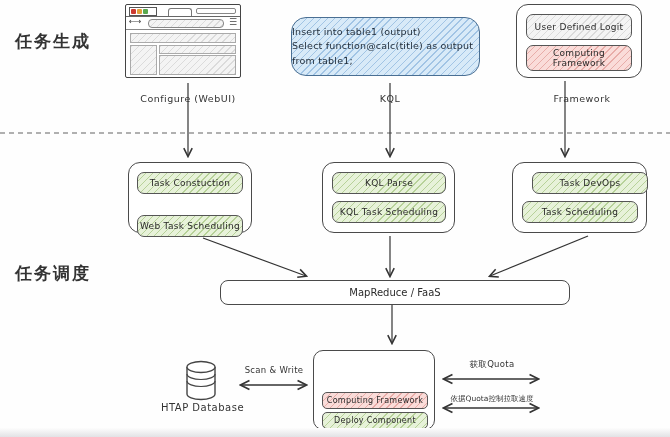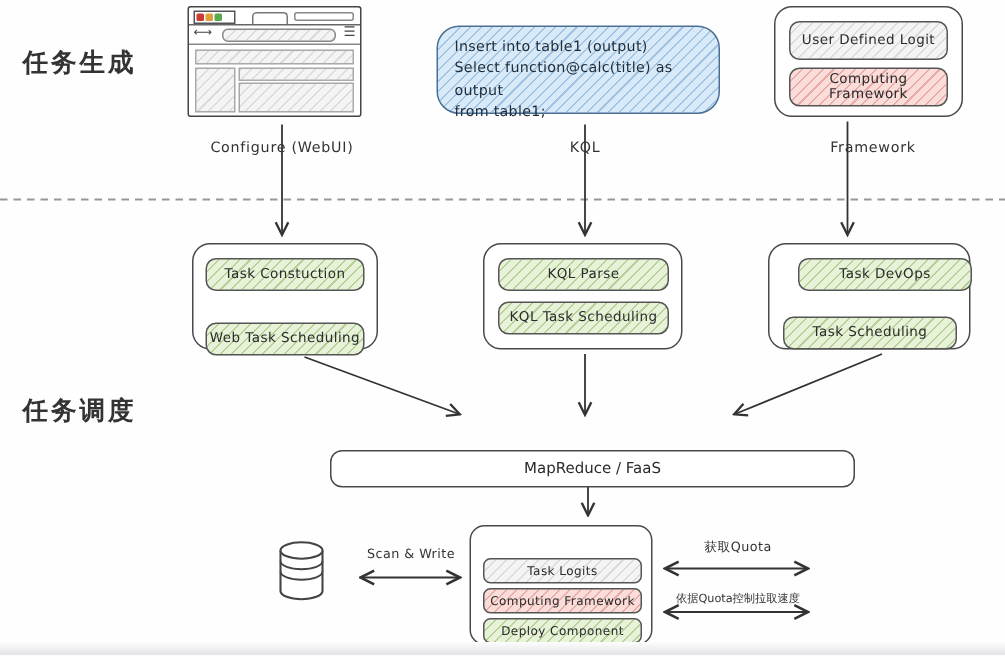--- a/index.html
+++ b/index.html
@@ -17,22 +17,22 @@
   .hatch-green{background-color:#e7f2d9;
     background-image:repeating-linear-gradient(135deg,rgba(125,170,75,.45) 0 1px,transparent 1px 5px);}
   .hatch-pink{background-color:#fadcd9;
     background-image:repeating-linear-gradient(135deg,rgba(210,115,110,.45) 0 1px,transparent 1px 5px);}
   .hatch-gray{background-color:#f4f4f4;
     background-image:repeating-linear-gradient(135deg,rgba(0,0,0,.10) 0 1px,transparent 1px 5px);}
   .hatch-orange{background-color:#fce7ba;
     background-image:repeating-linear-gradient(135deg,rgba(225,160,55,.5) 0 1px,transparent 1px 6px);
     border:1.4px solid #9c7a3a;border-radius:13px;}
   .code{font-size:9.5px;line-height:1.5;white-space:pre-wrap;color:#1f2b38;
-        padding:7px 11px;letter-spacing:0.2px;}
-  .bar{background:#fff;border:1.4px solid #4a4a4a;border-radius:8px;font-size:10px;margin-top:20px;}
+        padding:7px 0;letter-spacing:0.2px;}
+  .bar{background:#fff;border:1.4px solid #4a4a4a;border-radius:8px;font-size:10px;}
   .arrow-label{font-size:8.5px;color:#333;letter-spacing:0.3px;}
   .arrow-label-sm{font-size:7.5px;color:#333;}
   
   .browser{background:#fff;border:1.5px solid #444;border-radius:2px;}
   .b-titlebar{position:absolute;left:0;top:0;right:0;height:11px;border-bottom:1px solid #666;}
   .b-lights{position:absolute;left:3px;top:2px;width:24px;height:7px;border:1px solid #555;
             display:flex;align-items:center;gap:1px;padding:0 1px;}
   .dot{width:5px;height:5px;border-radius:1px;}
   .b-tab{position:absolute;left:42px;top:3px;width:22px;height:7px;border:1px solid #777;
          border-bottom:none;border-radius:3px 3px 0 0;}
@@ -111,37 +111,37 @@
     <div class="abs pill hatch-green center" style="left:8px;top:52px;width:104px;height:20px">Web Task Scheduling</div>
   </div>
 
   <div class="abs outer-box" style="left:322px;top:162px;width:131px;height:69px">
     <div class="abs pill hatch-green center" style="left:9px;top:9px;width:112px;height:20px">KQL Parse</div>
     <div class="abs pill hatch-green center" style="left:9px;top:38px;width:112px;height:20px">KQL Task Scheduling</div>
   </div>
 
   <div class="abs outer-box" style="left:512px;top:162px;width:133px;height:69px">
     <div class="abs pill hatch-green center" style="left:19px;top:9px;width:114px;height:20px">Task DevOps</div>
-    <div class="abs pill hatch-green center" style="left:9px;top:48px;width:114px;height:20px">Task Scheduling</div>
+    <div class="abs pill hatch-green center" style="left:9px;top:38px;width:114px;height:20px">Task Scheduling</div>
   </div>
 
   <div class="abs bar center" style="left:220px;top:280px;width:348px;height:23px">MapReduce / FaaS</div>
 
   <div class="abs outer-box" style="left:313px;top:350px;width:120px;height:78px;border-radius:10px">
-    <div class="abs pill hatch-gray center" style="left:8px;top:21px;width:104px;height:15px;font-size:8px;border-radius:5px">Task Logits</div>
     <div class="abs pill hatch-pink center" style="left:8px;top:41px;width:104px;height:15px;font-size:8px;border-radius:5px">Computing Framework</div>
     <div class="abs pill hatch-green center" style="left:8px;top:61px;width:104px;height:15px;font-size:8px;border-radius:5px">Deploy Component</div>
   </div>
 
   <svg class="abs" style="left:185px;top:360px" width="32" height="42">
     <path d="M2,7 v27 a14,5.5 0 0 0 28,0 v-27" fill="#fff" stroke="#444" stroke-width="1.4"></path>
     <ellipse cx="16" cy="7" rx="14" ry="5.5" fill="#fff" stroke="#444" stroke-width="1.4"></ellipse>
     <path d="M2,14 a14,5.5 0 0 0 28,0" fill="none" stroke="#444" stroke-width="1.2"></path>
     <path d="M2,21 a14,5.5 0 0 0 28,0" fill="none" stroke="#444" stroke-width="1.2"></path>
   </svg>
+  <div class="abs caption center" style="left:145px;top:402px;width:115px;font-size:10px">HTAP Database</div>
   <div class="abs arrow-label center" style="left:238px;top:365px;width:72px">Scan &amp; Write</div>
 
   <div class="abs arrow-label center" style="left:446px;top:359px;width:92px">获取Quota</div>
   <div class="abs arrow-label-sm center" style="left:440px;top:394px;width:104px">依据Quota控制拉取速度</div>
 
 
   <div class="abs bottom-fade"></div>
 </div>
 
 </body></html>

